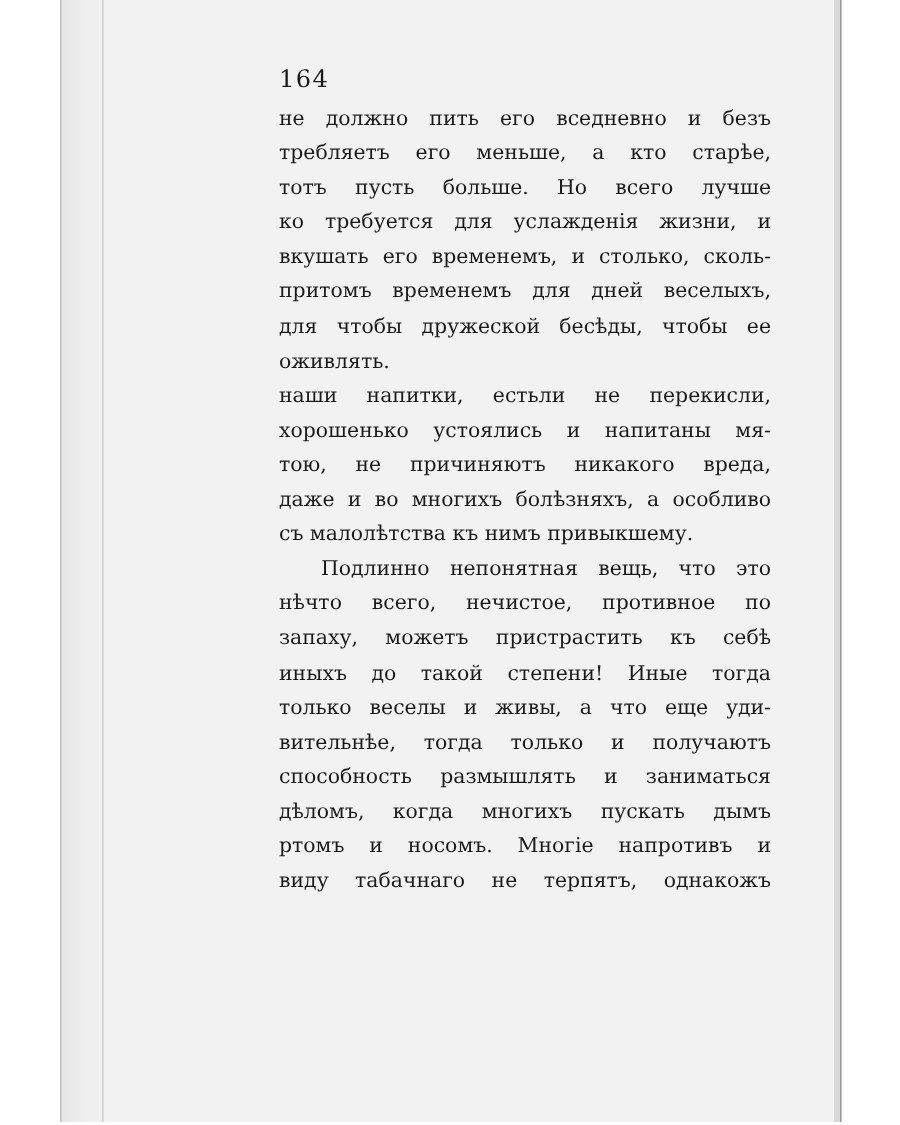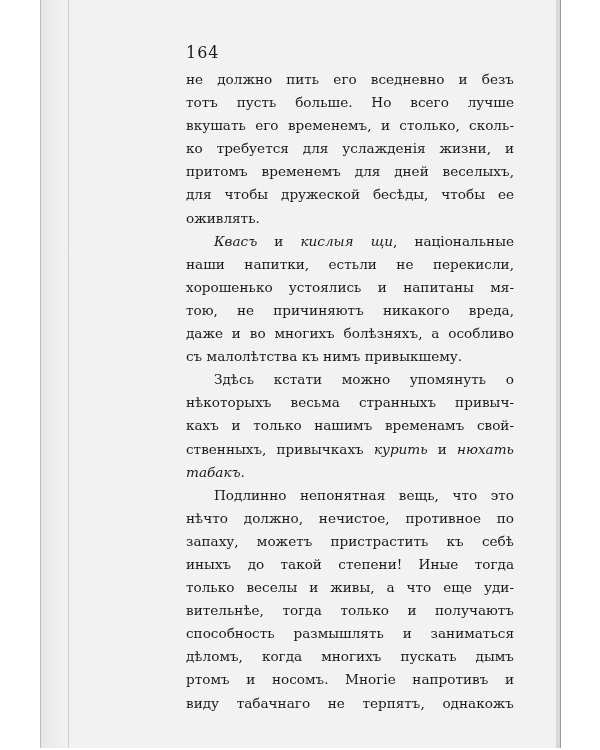--- a/index.html
+++ b/index.html
@@ -88,48 +88,41 @@
 <div class="page"></div>
 <div class="edge-left"></div>
 <div class="edge-left-line"></div>
 <div class="edge-right"></div>
 
 <div class="text-block">
   <div class="page-number">164</div>
 
   <div class="para">
     <div class="line">не должно пить его вседневно и безъ</div>
+    <div class="line">требляетъ его меньше, а кто старѣе,</div>
     <div class="line">тотъ пусть больше. Но всего лучше</div>
+    <div class="line">ко требуется для услажденія жизни, и</div>
     <div class="line">вкушать его временемъ, и столько, сколь-</div>
-    <div class="line">ко требуется для услажденія жизни, и</div>
     <div class="line">притомъ временемъ для дней веселыхъ,</div>
     <div class="line">для чтобы дружеской бесѣды, чтобы ее</div>
     <div class="line last">оживлять.</div>
   </div>
 
   <div class="para">
-    <div class="line indent"><span class="italic">Квасъ</span> и <span class="italic">кислыя щи</span>, національные</div>
     <div class="line">наши напитки, естьли не перекисли,</div>
     <div class="line">хорошенько устоялись и напитаны мя-</div>
     <div class="line">тою, не причиняютъ никакого вреда,</div>
     <div class="line">даже и во многихъ болѣзняхъ, а особливо</div>
     <div class="line last">съ малолѣтства къ нимъ привыкшему.</div>
   </div>
 
-  <div class="para">
-    <div class="line indent">Здѣсь кстати можно упомянуть о</div>
-    <div class="line">нѣкоторыхъ весьма странныхъ привыч-</div>
-    <div class="line">кахъ и только нашимъ временамъ свой-</div>
-    <div class="line">ственныхъ, привычкахъ <span class="italic">курить</span> и <span class="italic">нюхать</span></div>
-    <div class="line last italic">табакъ.</div>
-  </div>
 
   <div class="para">
     <div class="line indent">Подлинно непонятная вещь, что это</div>
-    <div class="line">нѣчто должно, нечистое, противное по</div>
+    <div class="line">нѣчто всего, нечистое, противное по</div>
     <div class="line">запаху, можетъ пристрастить къ себѣ</div>
     <div class="line">иныхъ до такой степени! Иные тогда</div>
     <div class="line">только веселы и живы, а что еще уди-</div>
     <div class="line">вительнѣе, тогда только и получаютъ</div>
     <div class="line">способность размышлять и заниматься</div>
     <div class="line">дѣломъ, когда многихъ пускать дымъ</div>
     <div class="line">ртомъ и носомъ. Многіе напротивъ и</div>
     <div class="line">виду табачнаго не терпятъ, однакожъ</div>
   </div>
 </div>

